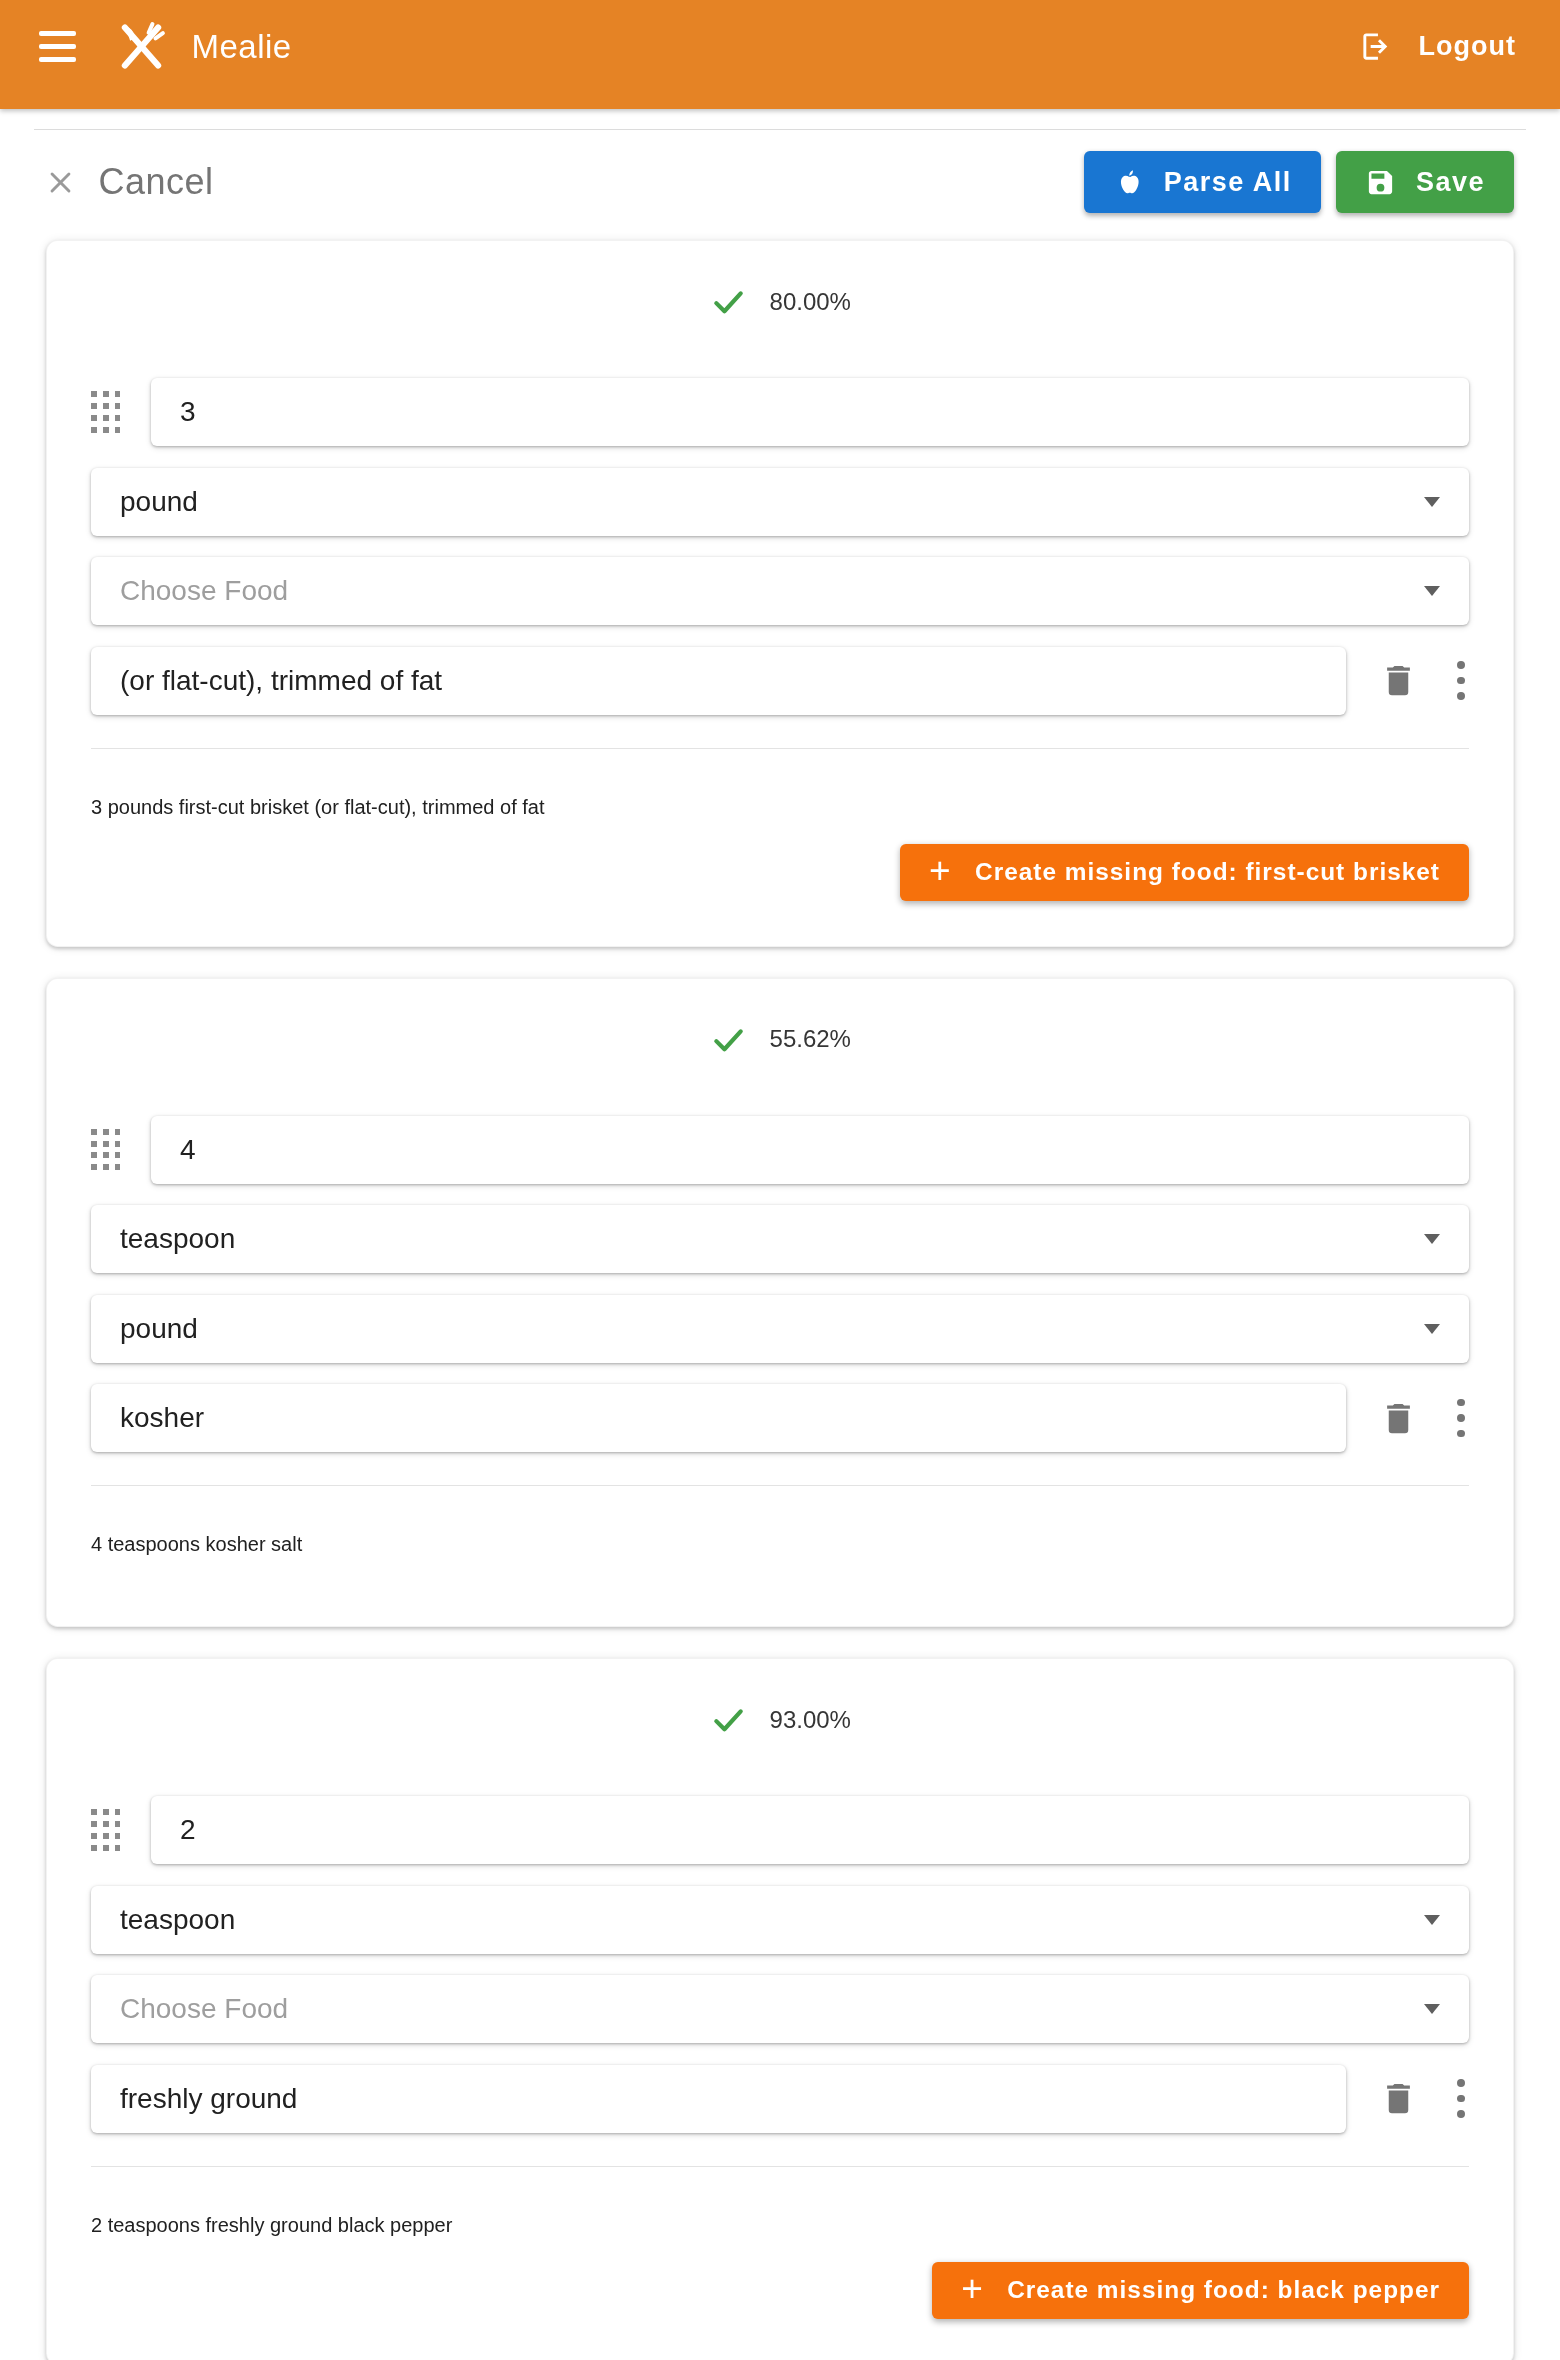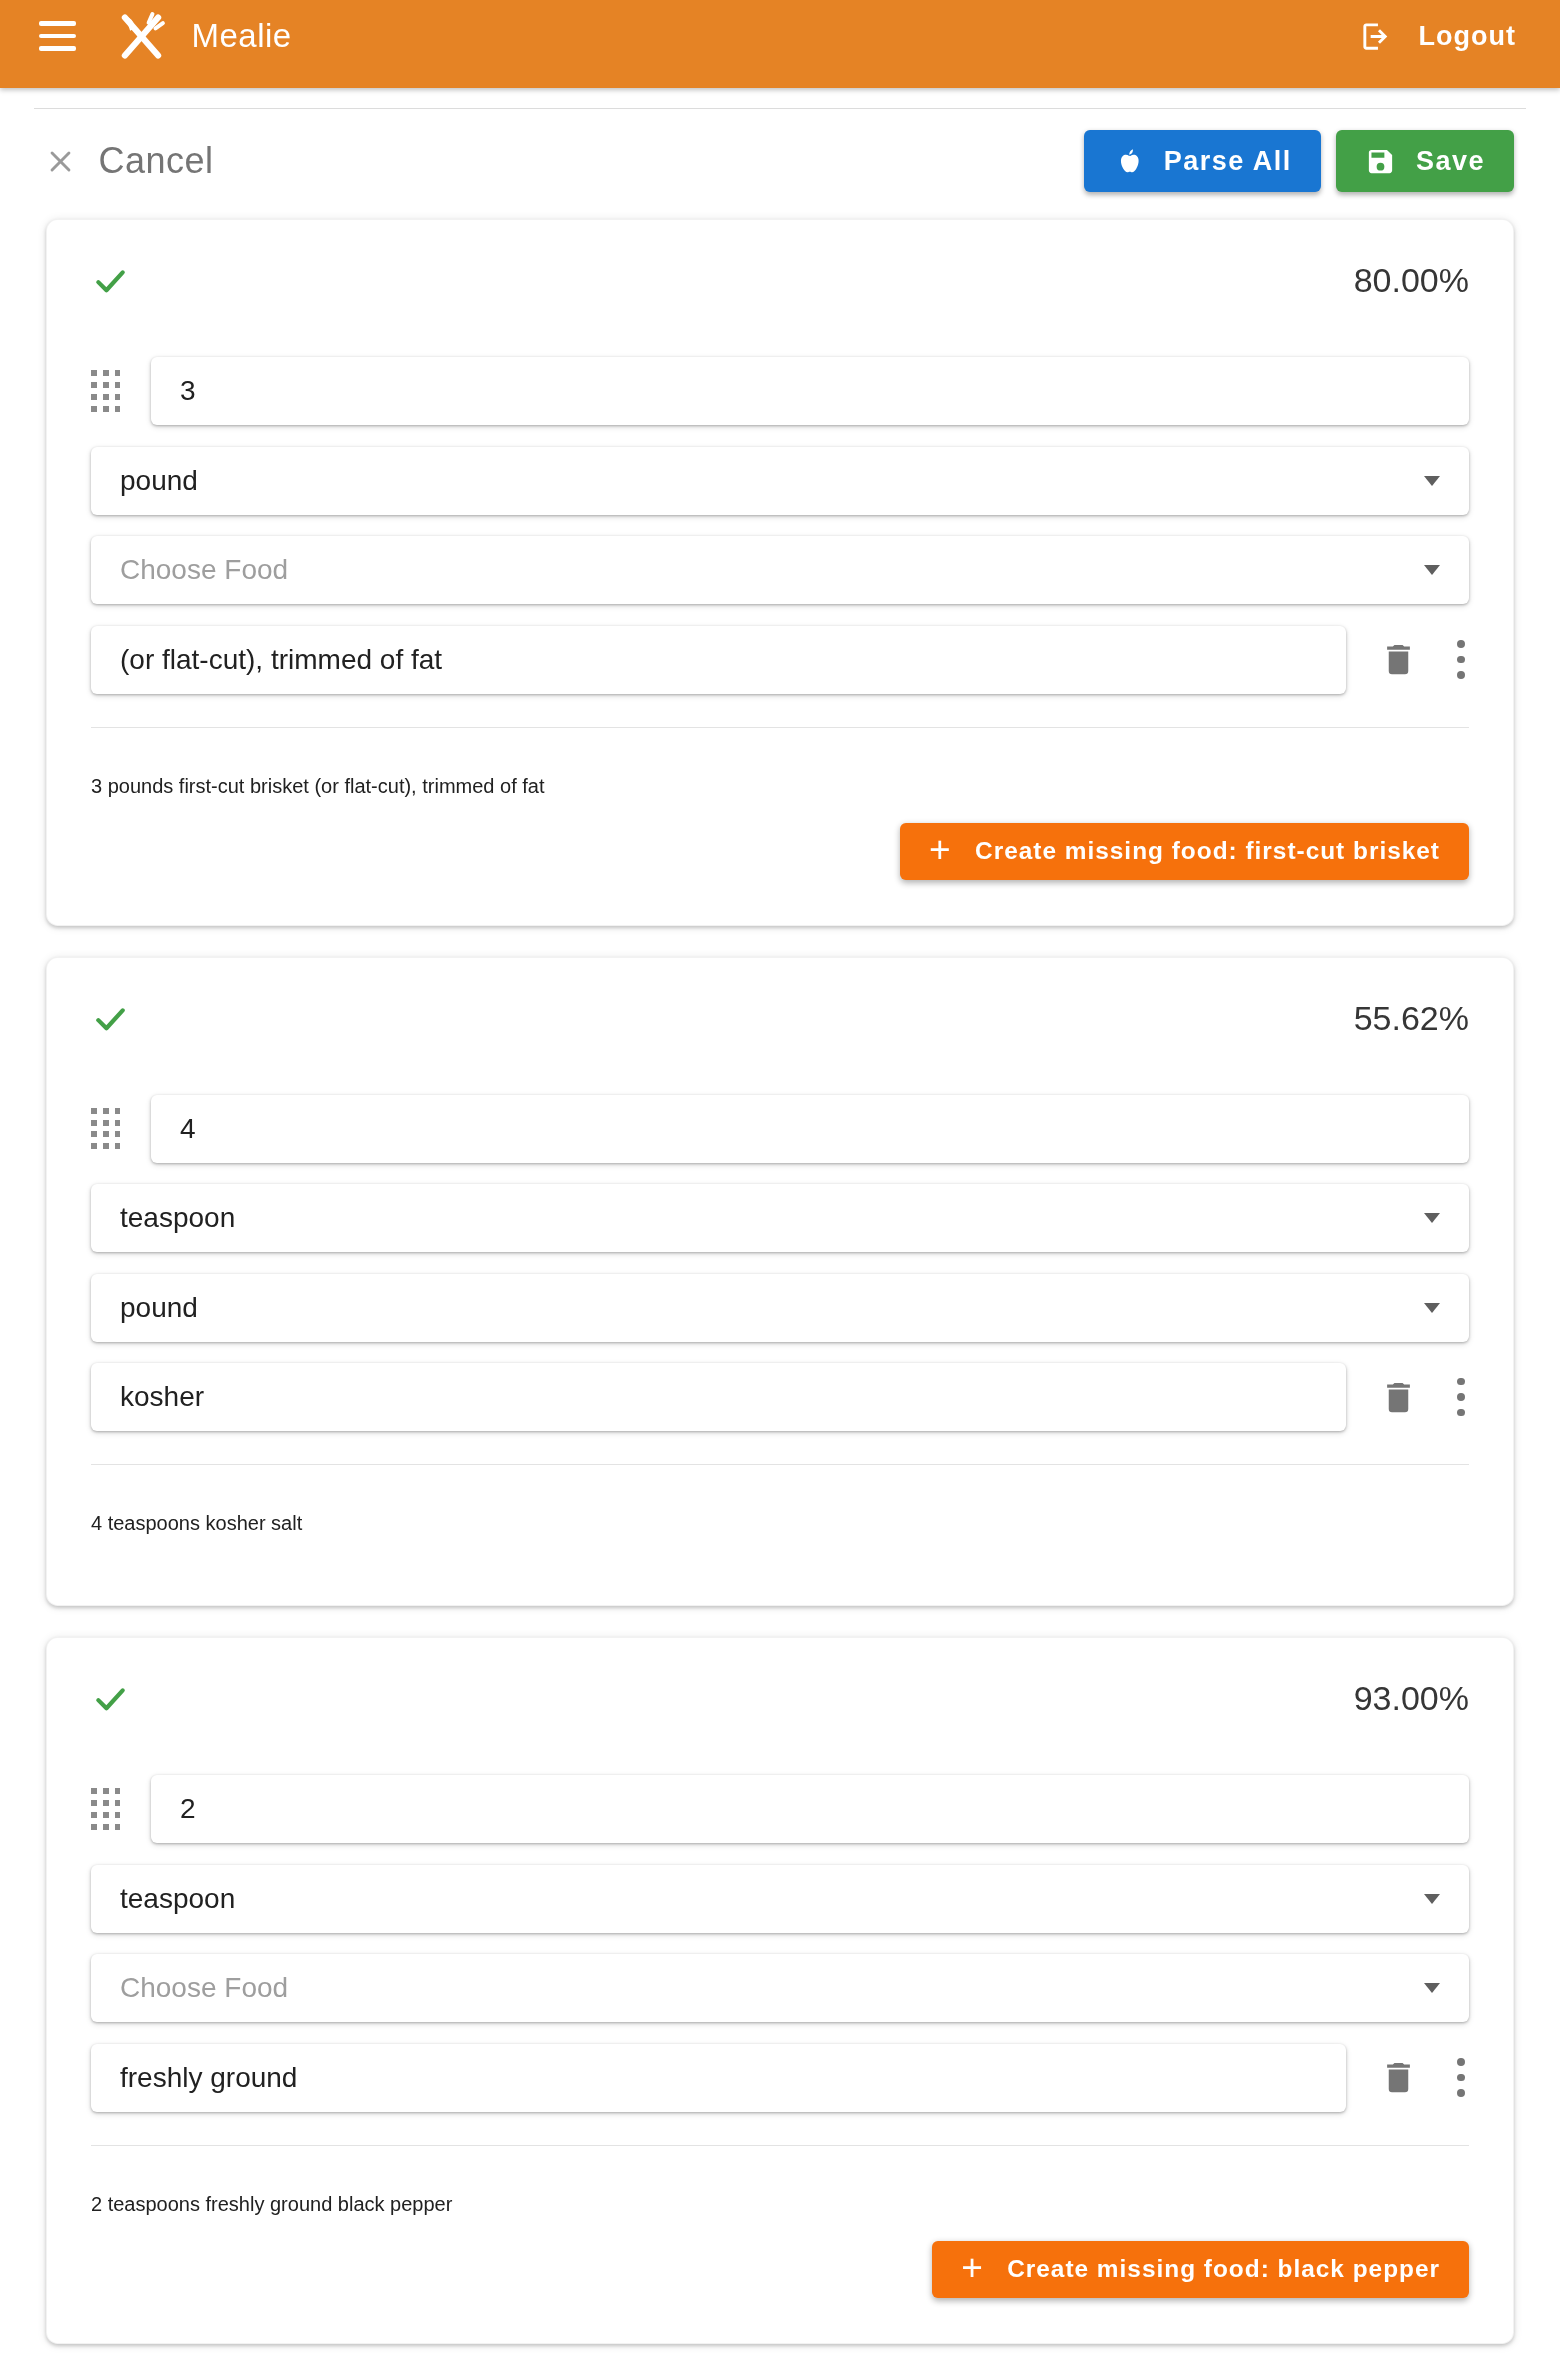--- a/index.html
+++ b/index.html
@@ -4,21 +4,21 @@
 <style>
   :root{
     --header-bg:#E58325; --search-bg:#C36F1F; --parse-bg:#1976D2; --save-bg:#43A047;
     --success:#43A047; --create-bg:#F6710C; --text:#212121; --muted:#757575;
     --placeholder:#9E9E9E; --divider:#DCDCDC;
   }
   *{margin:0;padding:0;box-sizing:border-box;}
   html,body{width:1560px;height:2360px;overflow:hidden;background:#fff;
     font-family:"Liberation Sans","DejaVu Sans",sans-serif;color:var(--text);}
   
-  .appbar{height:88px;background:var(--header-bg);display:flex;align-items:center;
+  .appbar{height:109px;background:var(--header-bg);display:flex;align-items:center;
     padding:0 44px 16px 39px;box-shadow:0 2px 4.9px rgba(0,0,0,.25);position:relative;z-index:5;}
   .hamburger{width:37px;display:flex;flex-direction:column;gap:7.8px;cursor:pointer;}
   .hamburger span{display:block;height:4.9px;border-radius:2px;background:#fff;}
   .logo{margin-left:37px;width:57px;height:57px;flex:0 0 auto;}
   .app-title{color:#fff;font-size:33px;font-weight:400;margin-left:21.5px;letter-spacing:0.5px;}
   .searchpill{position:absolute;left:780px;width:536px;height:59px;border-radius:29px;
     background:var(--search-bg);display:flex;align-items:center;padding:0 23.4px;}
   .searchpill .ph{color:rgba(255,255,255,.62);font-size:27px;margin-left:15.6px;}
   .appbar-right{margin-left:auto;display:flex;align-items:center;gap:25px;color:#fff;}
   .logout-label{font-size:27px;font-weight:700;letter-spacing:1px;color:#fff;}
@@ -31,22 +31,22 @@
   .btn{display:flex;align-items:center;gap:19.5px;height:62px;border:none;border-radius:5.9px;
     color:#fff;font-family:inherit;font-size:27px;font-weight:700;letter-spacing:1.5px;
     padding:0 29px;cursor:pointer;box-shadow:0 2.9px 4.9px rgba(0,0,0,.3);}
   .btn.parse{background:var(--parse-bg);margin-right:15.6px;}
   .btn.save{background:var(--save-bg);}
   
   .cards{margin:27px 46px 0 46px;}
   .card{background:#fff;border-radius:11.7px;border:1px solid rgba(0,0,0,.05);
     box-shadow:0 2px 3.9px rgba(0,0,0,.18),0 1px 9.8px rgba(0,0,0,.10);
     padding:41px 44px 45px 44px;margin-bottom:31px;}
-  .conf-row{display:flex;justify-content:space-between;align-items:center;gap:21.5px;
-    margin-bottom:57px;font-size:34px;color:#363636;}
+  .conf-row{display:flex;justify-content:center;align-items:center;gap:21.5px;
+    margin-bottom:57px;font-size:24px;color:#363636;}
   .row{display:flex;align-items:center;margin-bottom:21.5px;}
   .fieldbox{height:68px;background:#fff;border-radius:5.9px;flex:1;display:flex;align-items:center;
     padding:0 29px;font-size:28px;box-shadow:0 1px 2.9px rgba(0,0,0,.28),0 2px 5.9px rgba(0,0,0,.12);}
   .fieldbox input{border:none;outline:none;width:100%;font:inherit;color:var(--text);background:transparent;}
   .select{justify-content:space-between;cursor:pointer;}
   .placeholder{color:var(--placeholder);}
   .caret{width:0;height:0;border-left:8.8px solid transparent;border-right:8.8px solid transparent;
     border-top:10.7px solid #5f5f5f;}
   .drag-handle{width:33px;display:grid;grid-template-columns:repeat(3,5.9px);gap:5.9px;
     margin-right:27px;cursor:grab;}

